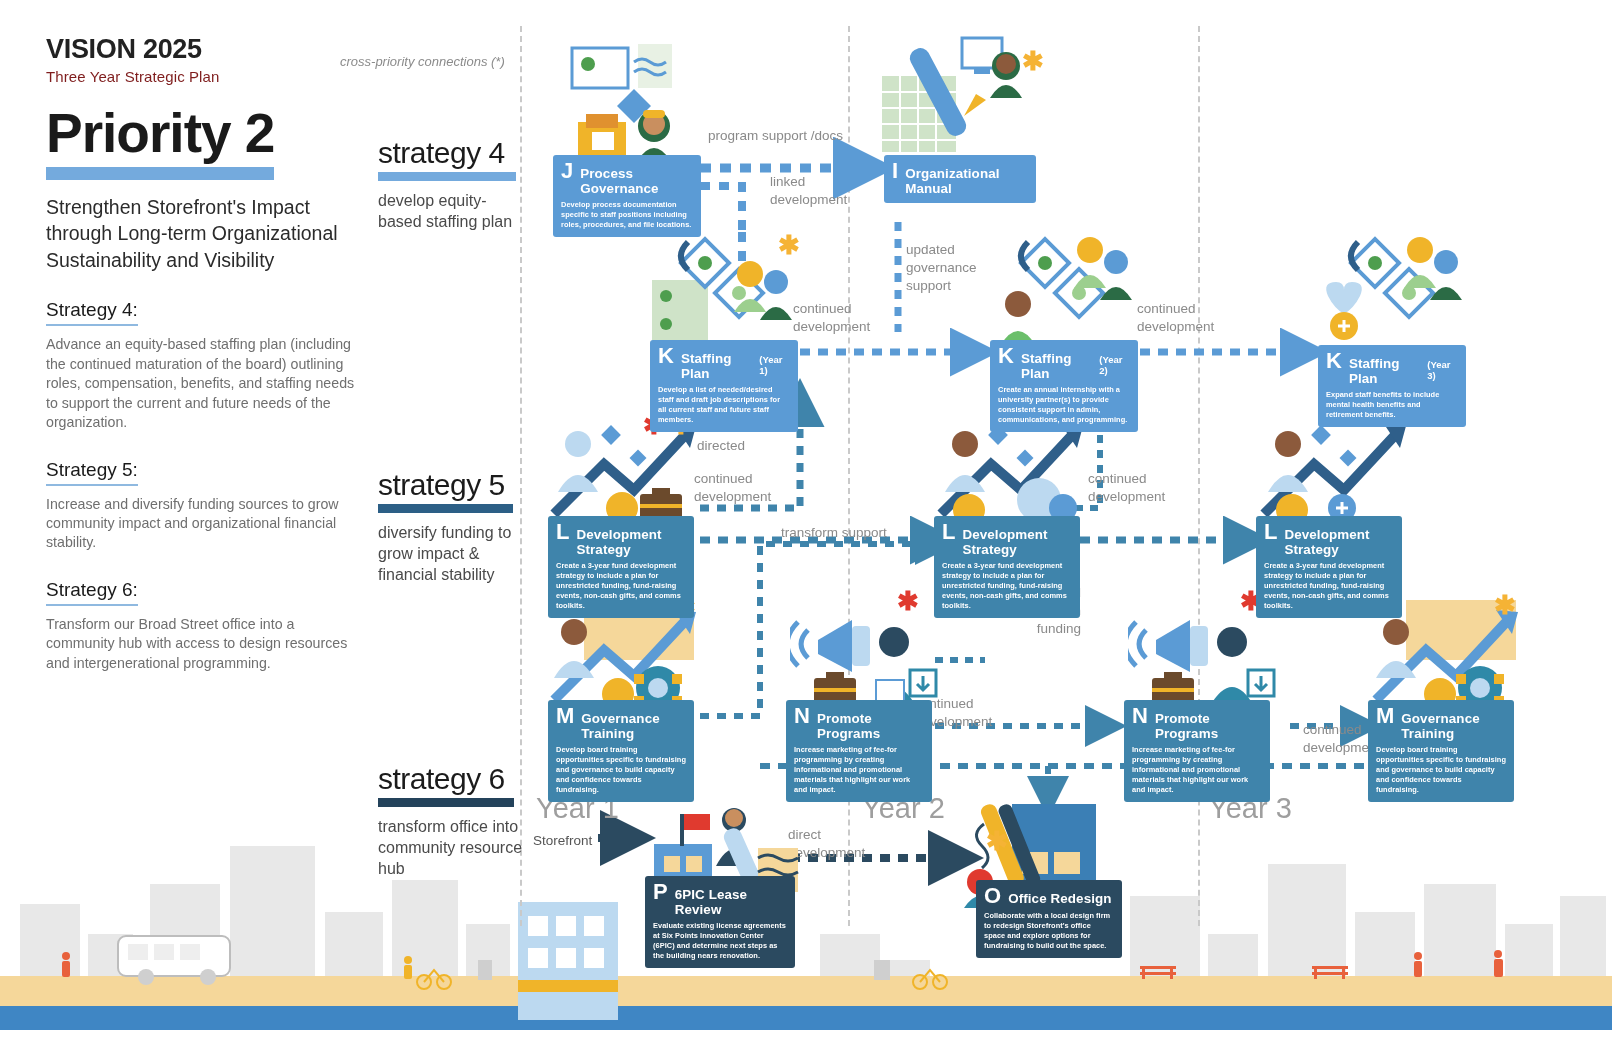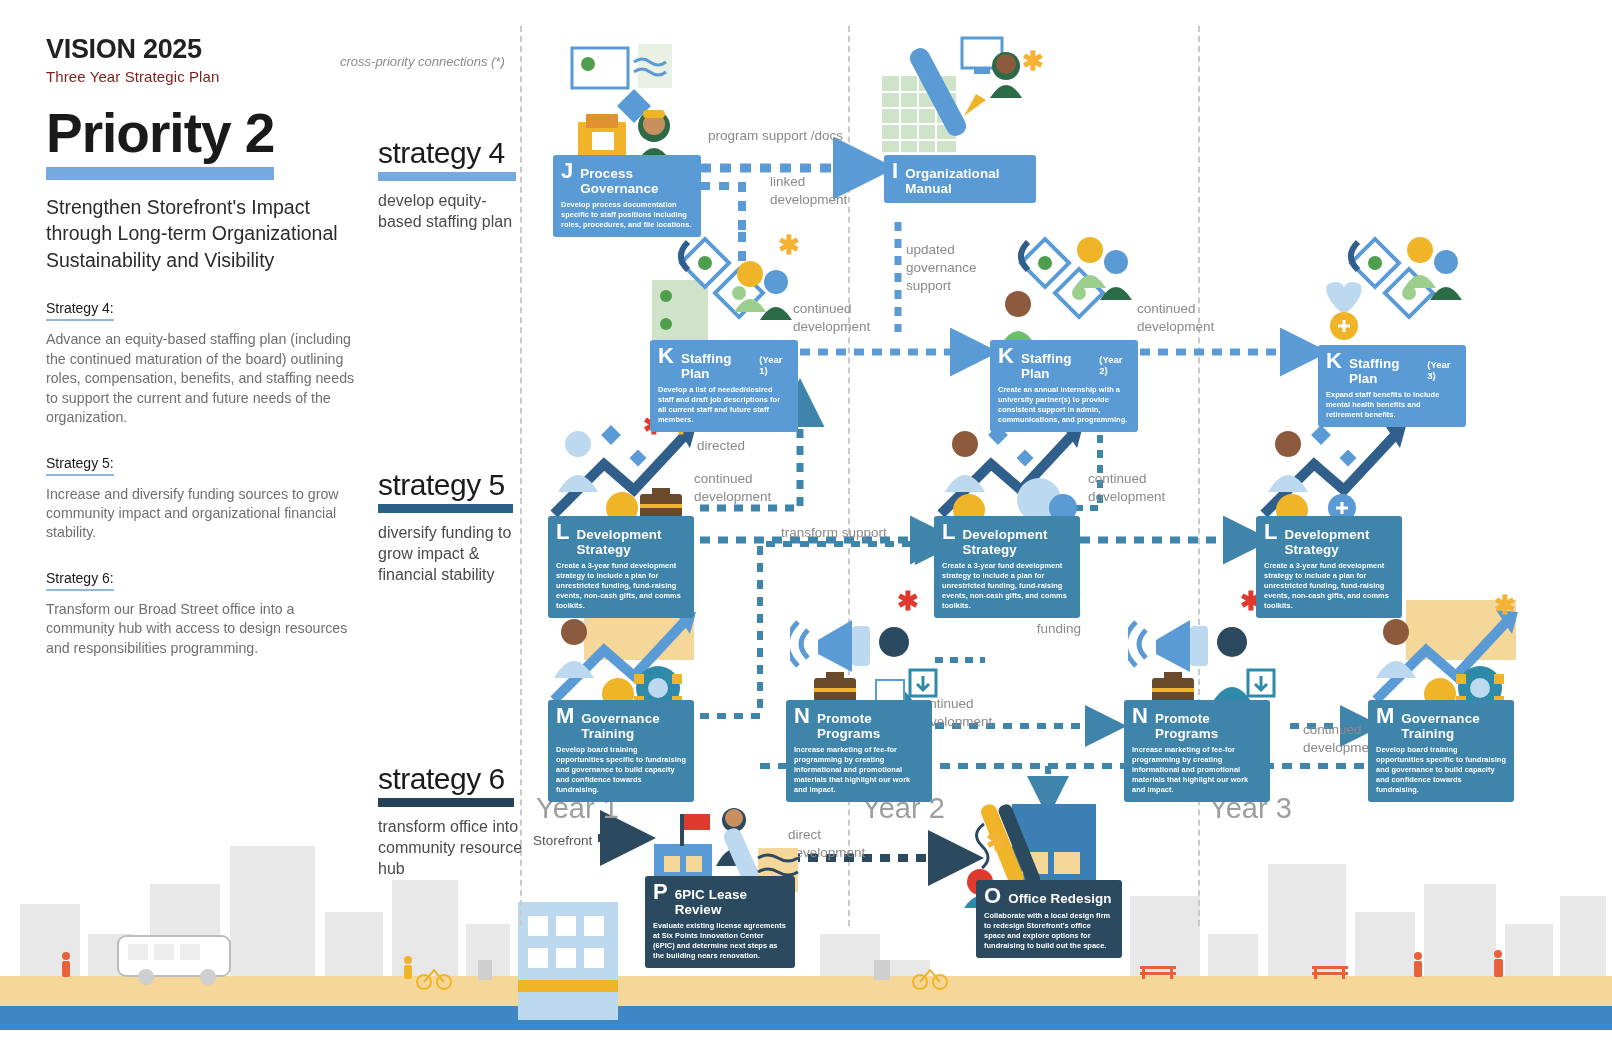--- a/index.html
+++ b/index.html
@@ -10,21 +10,21 @@
     color:#3a3a3a;
   }
   
   #left-panel { position:absolute; left:46px; top:34px; width:310px; }
   #vision-title { font-size:27px; font-weight:bold; letter-spacing:-0.3px; color:#222; }
   #vision-sub { font-size:15px; color:#7f1d1d; margin-top:3px; letter-spacing:0.1px;}
   #priority-title { font-size:55px; font-weight:bold; color:#1a1a1a; margin-top:20px; letter-spacing:-1px; line-height:1.05;}
   #priority-rule { width:228px; height:13px; background:#74aadd; margin-top:4px; }
   #priority-desc { font-size:19.5px; line-height:1.36; color:#2b2b2b; margin-top:14px; }
   .strat-block { margin-top:26px; }
-  .strat-head { font-size:14px; color:#1a1a1a; display:inline-block; padding-bottom:3px; border-bottom:2px solid #8fb9e0; }
+  .strat-head { font-size:19px; color:#1a1a1a; display:inline-block; padding-bottom:3px; border-bottom:2px solid #8fb9e0; }
   .strat-body { font-size:14.2px; line-height:1.37; color:#6f6f6f; margin-top:9px; }
   
   #cross-note { position:absolute; left:340px; top:54px; font-size:13px; font-style:italic; color:#8b8b8b; }
   
   .strategy-label { position:absolute; width:150px; }
   .strategy-label .sl-title { font-size:30px; font-weight:normal; color:#1b1b1b; letter-spacing:-0.5px;}
   .strategy-label .sl-rule { height:9px; margin-top:2px; }
   .strategy-label .sl-desc { font-size:16px; line-height:1.3; color:#4a4a4a; margin-top:10px; }
   #s4 { left:378px; top:136px; }  #s4 .sl-rule { width:138px; background:#74aadd; }
   #s5 { left:378px; top:468px; }  #s5 .sl-rule { width:135px; background:#2c5f86; }
@@ -180,21 +180,21 @@
   <div class="strat-block">
     <div class="strat-head">Strategy 4:</div>
     <div class="strat-body">Advance an equity-based staffing plan (including the continued maturation of the board) outlining roles, compensation, benefits, and staffing needs to support the current and future needs of the organization.</div>
   </div>
   <div class="strat-block">
     <div class="strat-head">Strategy 5:</div>
     <div class="strat-body">Increase and diversify funding sources to grow community impact and organizational financial stability.</div>
   </div>
   <div class="strat-block">
     <div class="strat-head">Strategy 6:</div>
-    <div class="strat-body">Transform our Broad Street office into a community hub with access to design resources and responsibilities programming.</div>
+    <div class="strat-body">Transform our Broad Street office into a community hub with access to design resources and intergenerational programming.</div>
   </div>
 </div>
 
 <div id="cross-note">cross-priority connections (*)</div>
 
 <div class="strategy-label" id="s4">
   <div class="sl-title">strategy 4</div>
   <div class="sl-rule"></div>
   <div class="sl-desc">develop equity-based staffing plan</div>
 </div>

